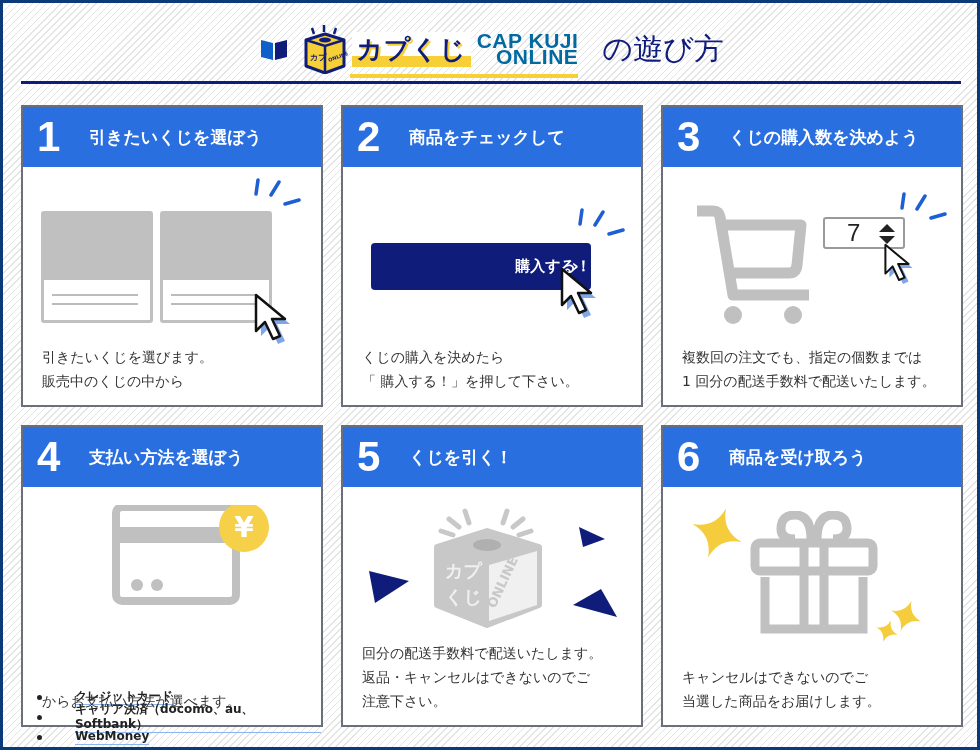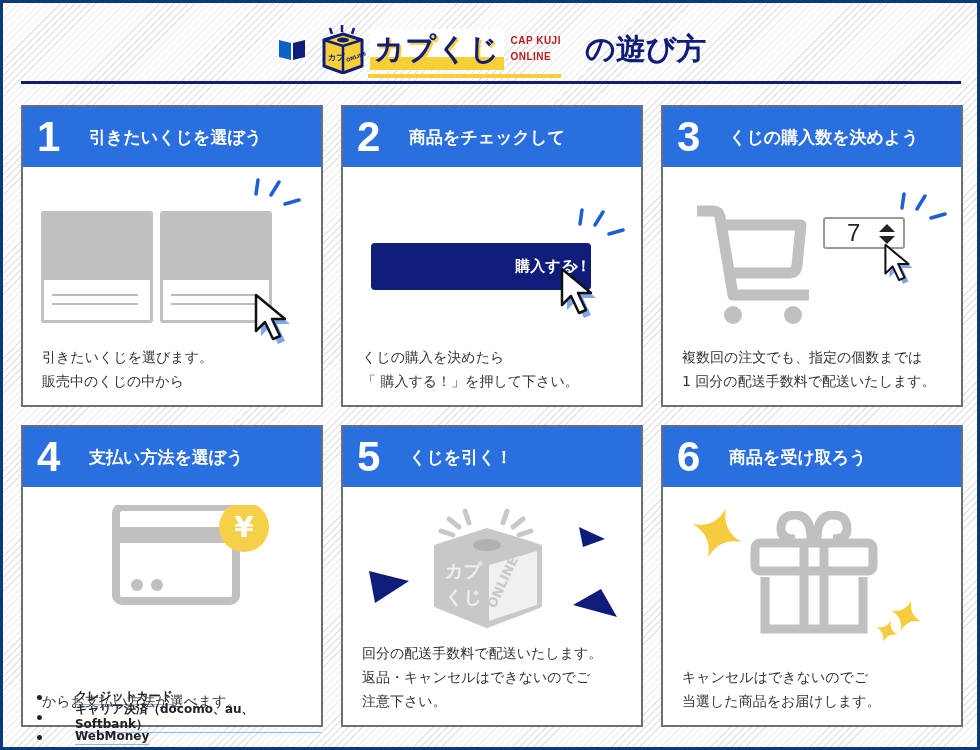--- a/index.html
+++ b/index.html
@@ -16,34 +16,34 @@
     position: absolute; left: 18px; top: 10px; width: 942px; height: 72px;
     display: flex; align-items: center; justify-content: center;
   }
   .header-rule {
     position: absolute; left: 18px; top: 78px; width: 940px; height: 3px; background: #0d1f7a;
   }
   .book-icon { width: 28px; height: 24px; margin-right: 14px; }
   .logo { display: flex; align-items: center; position: relative; margin-right: 10px; }
   .logo-box { width: 46px; height: 50px; margin-right: 4px; }
   .logo-kana {
-    font-weight: bold; font-size: 30px; color: #0f1c7a;
+    font-weight: bold; font-size: 26px; color: #0f1c7a;
     background: linear-gradient(#fff 0, #fff 68%, #f7cf36 68%, #f7cf36 100%);
     padding: 0 4px; letter-spacing: 1px;
     text-shadow: 2px 2px 0 #f7cf36;
   }
   .logo-en {
     display: flex; flex-direction: column; margin-left: 6px;
-    font-family: "Liberation Sans", sans-serif; font-weight: bold; font-size: 10px;
-    color: #b91c1c; line-height: 16px; letter-spacing: 0.5px;
+    font-family: "Liberation Sans", sans-serif; font-weight: bold; font-size: 21px;
+    color: #0369a1; line-height: 16px; letter-spacing: 0.5px; align-items: flex-end;
   }
   .logo-underline {
     position: absolute; left: 48px; right: 0; bottom: -4px; height: 4px; background: #f7cf36;
   }
-  .title-suffix { font-weight: bold; font-size: 30px; color: #0f1c7a; margin-left: 14px; }
+  .title-suffix { font-weight: normal; font-size: 30px; color: #0f1c7a; margin-left: 14px; }
 
   .card {
     position: absolute; width: 302px; height: 302px; background: #fff;
     border: 2px solid #6a6f7b;
   }
   .card-head {
     height: 60px; background: #2a6fdf; display: flex; align-items: center;
     padding-left: 14px; color: #fff;
   }
   .step-num {

